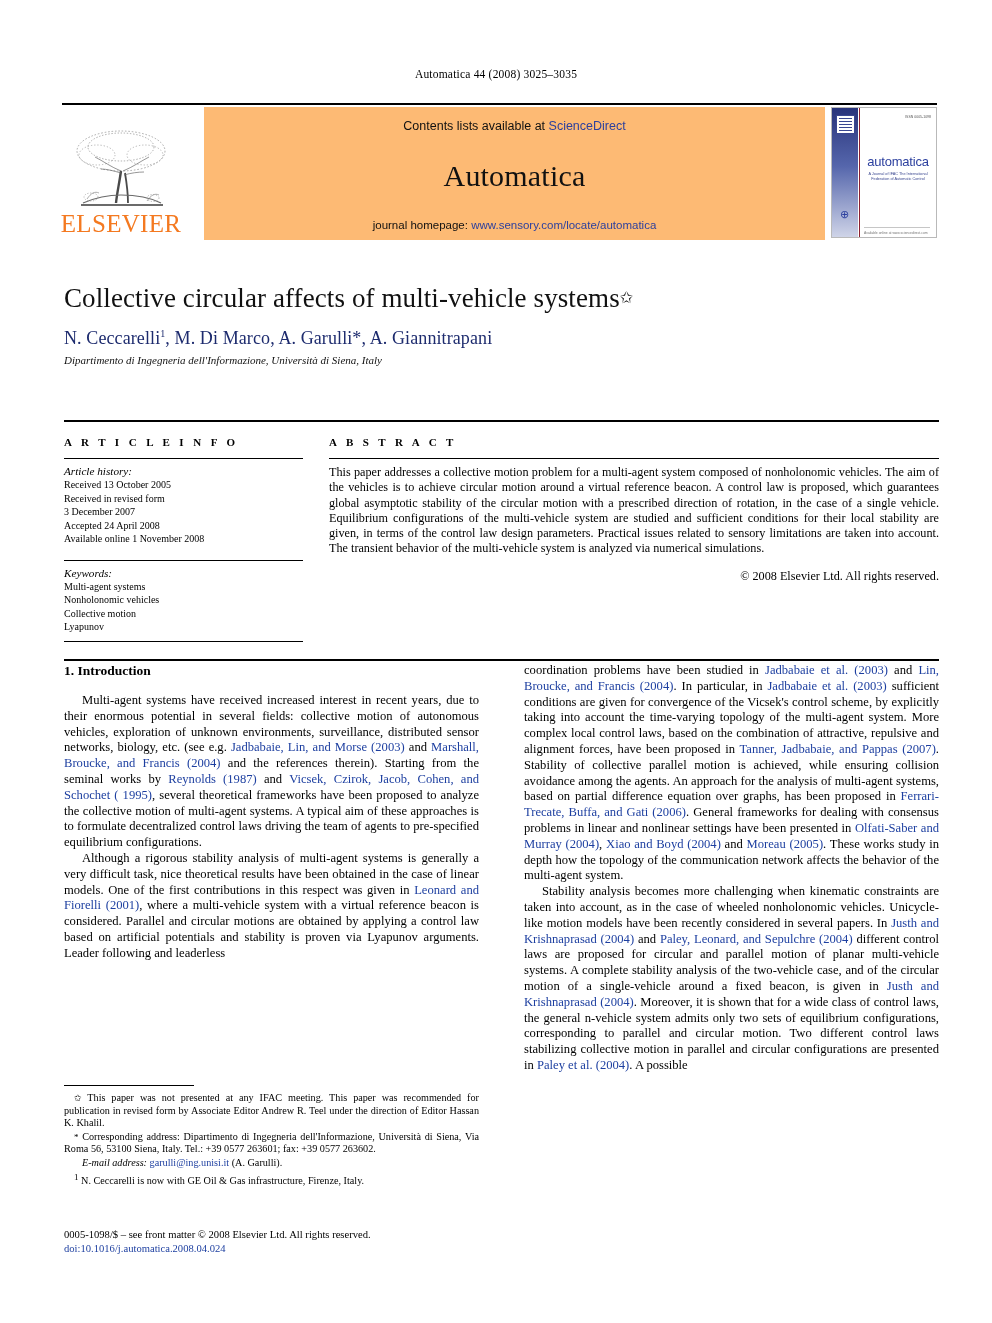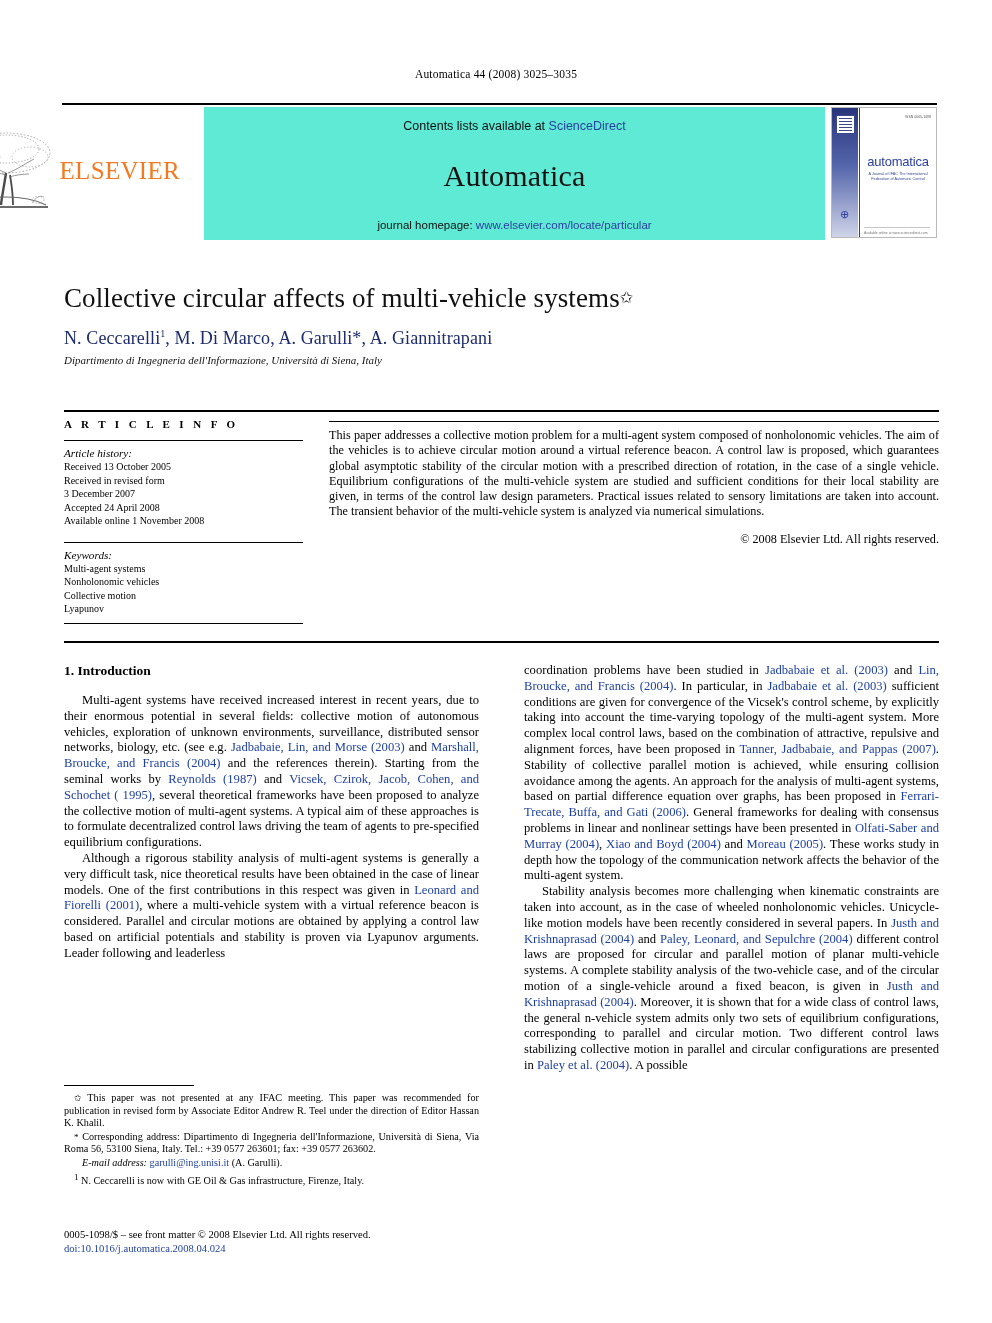--- a/index.html
+++ b/index.html
@@ -44,36 +44,37 @@
   }
   .masthead-inner {
     display: flex;
     height: 133px;
     padding-top: 2px;
   }
   .elsevier-logo {
     width: 118px;
     flex: 0 0 118px;
     display: flex;
+    flex-direction: column;
     align-items: center;
     justify-content: flex-end;
     padding-bottom: 4px;
   }
   .tree-svg { display:block; }
   .elsevier-word {
     font-family: "Liberation Serif", serif;
     color: #f47920;
     font-size: 25px;
     letter-spacing: 0.3px;
     line-height: 1;
     margin-top: -2px;
   }
   .masthead-center {
     flex: 1 1 auto;
-    background: #5eead4;
+    background: #fdba74;
     display: flex;
     flex-direction: column;
     align-items: center;
     justify-content: space-between;
     padding: 12px 0 9px 0;
     margin-left: 24px;
   }
   .contents-line {
     font-family: "Liberation Sans", sans-serif;
     font-size: 12.5px;
@@ -209,26 +210,26 @@
   .affiliation {
     font-size: 11px;
     font-style: italic;
     color: #111;
     margin: 0;
   }
 
   
   .info-abstract {
     position: absolute;
-    top: 410px;
+    top: 420px;
     left: 64px;
     width: 875px;
     border-top: 2.2px solid #000;
     border-bottom: 2.2px solid #000;
-    padding: 6px 0 11px 0;
+    padding: 14px 0 11px 0;
     display: flex;
   }
   .col-info {
     flex: 0 0 255px;
     width: 255px;
     padding-right: 16px;
     box-sizing: border-box;
   }
   .section-head {
     font-family: "Liberation Serif", serif;
@@ -362,21 +363,21 @@
               <ellipse cx="86" cy="71" rx="6" ry="3.5" stroke="#9a9a9a" stroke-dasharray="1.2 1.6"></ellipse>
             </g>
           </svg>
         </span>
         <span class="elsevier-word">ELSEVIER</span>
       </div>
 
       <div class="masthead-center">
         <div class="contents-line"><span>Contents lists available at </span><span class="sd">ScienceDirect</span></div>
         <div class="journal-title">Automatica</div>
-        <div class="homepage-line"><span>journal homepage: </span><span class="url">www.elsevier.com/locate/particular</span></div>
+        <div class="homepage-line"><span>journal homepage: </span><span class="url">www.sensory.com/locate/automatica</span></div>
       </div>
 
       <div class="cover-thumb">
         <div class="cover-band"></div>
         <div class="cover-rule"></div>
         <div class="cover-logo-box"></div>
         <div class="cover-ifac">⊕</div>
         <div class="cover-topcode">ISSN 0005-1098</div>
         <div class="cover-title">automatica</div>
         <div class="cover-sub">A Journal of IFAC The International Federation of Automatic Control</div>
@@ -408,20 +409,21 @@
       <div class="info-gap"></div>
       <div class="hrule thin"></div>
       <div class="info-label">Keywords:</div>
       <div class="info-line">Multi-agent systems</div>
       <div class="info-line">Nonholonomic vehicles</div>
       <div class="info-line">Collective motion</div>
       <div class="info-line">Lyapunov</div>
       <div class="hrule thin" style="margin-top:7px;"></div>
     </div>
     <div class="col-abstract">
+      <div class="section-head">A B S T R A C T</div>
       <div class="hrule"></div>
       <p class="abstract-text">This paper addresses a collective motion problem for a multi-agent system composed of nonholonomic vehicles. The aim of the vehicles is to achieve circular motion around a virtual reference beacon. A control law is proposed, which guarantees global asymptotic stability of the circular motion with a prescribed direction of rotation, in the case of a single vehicle. Equilibrium configurations of the multi-vehicle system are studied and sufficient conditions for their local stability are given, in terms of the control law design parameters. Practical issues related to sensory limitations are taken into account. The transient behavior of the multi-vehicle system is analyzed via numerical simulations.</p>
       <div class="copyright">© 2008 Elsevier Ltd. All rights reserved.</div>
     </div>
   </div>
 
   <div class="body-cols">
     <div class="bcol left">
       <h2 class="sec-title">1. Introduction</h2>
       <p class="para"><span>Multi-agent systems have received increased interest in recent years, due to their enormous potential in several fields: collective motion of autonomous vehicles, exploration of unknown environments, surveillance, distributed sensor networks, biology, etc. (see e.g. </span><span class="cite">Jadbabaie, Lin, and Morse (2003)</span><span> and </span><span class="cite">Marshall, Broucke, and Francis (2004)</span><span> and the references therein). Starting from the seminal works by </span><span class="cite">Reynolds (1987)</span><span> and </span><span class="cite">Vicsek, Czirok, Jacob, Cohen, and Schochet ( 1995)</span><span>, several theoretical frameworks have been proposed to analyze the collective motion of multi-agent systems. A typical aim of these approaches is to formulate decentralized control laws driving the team of agents to pre-specified equilibrium configurations.</span></p>

